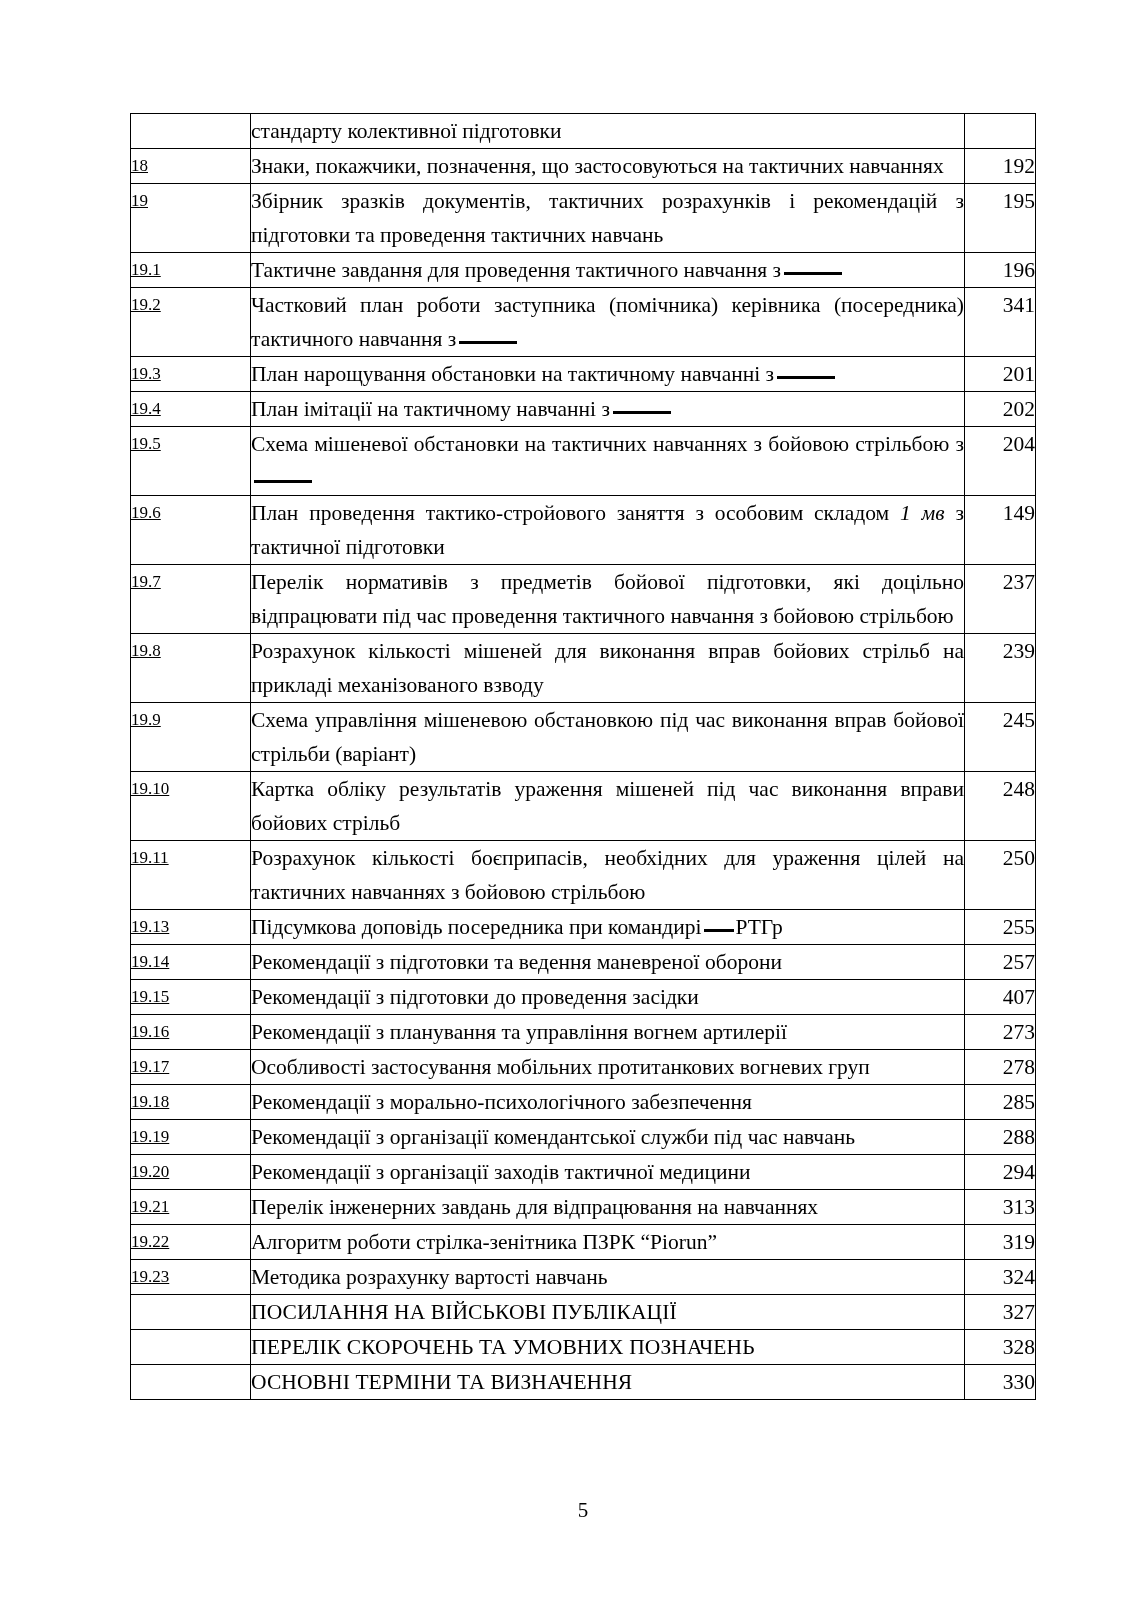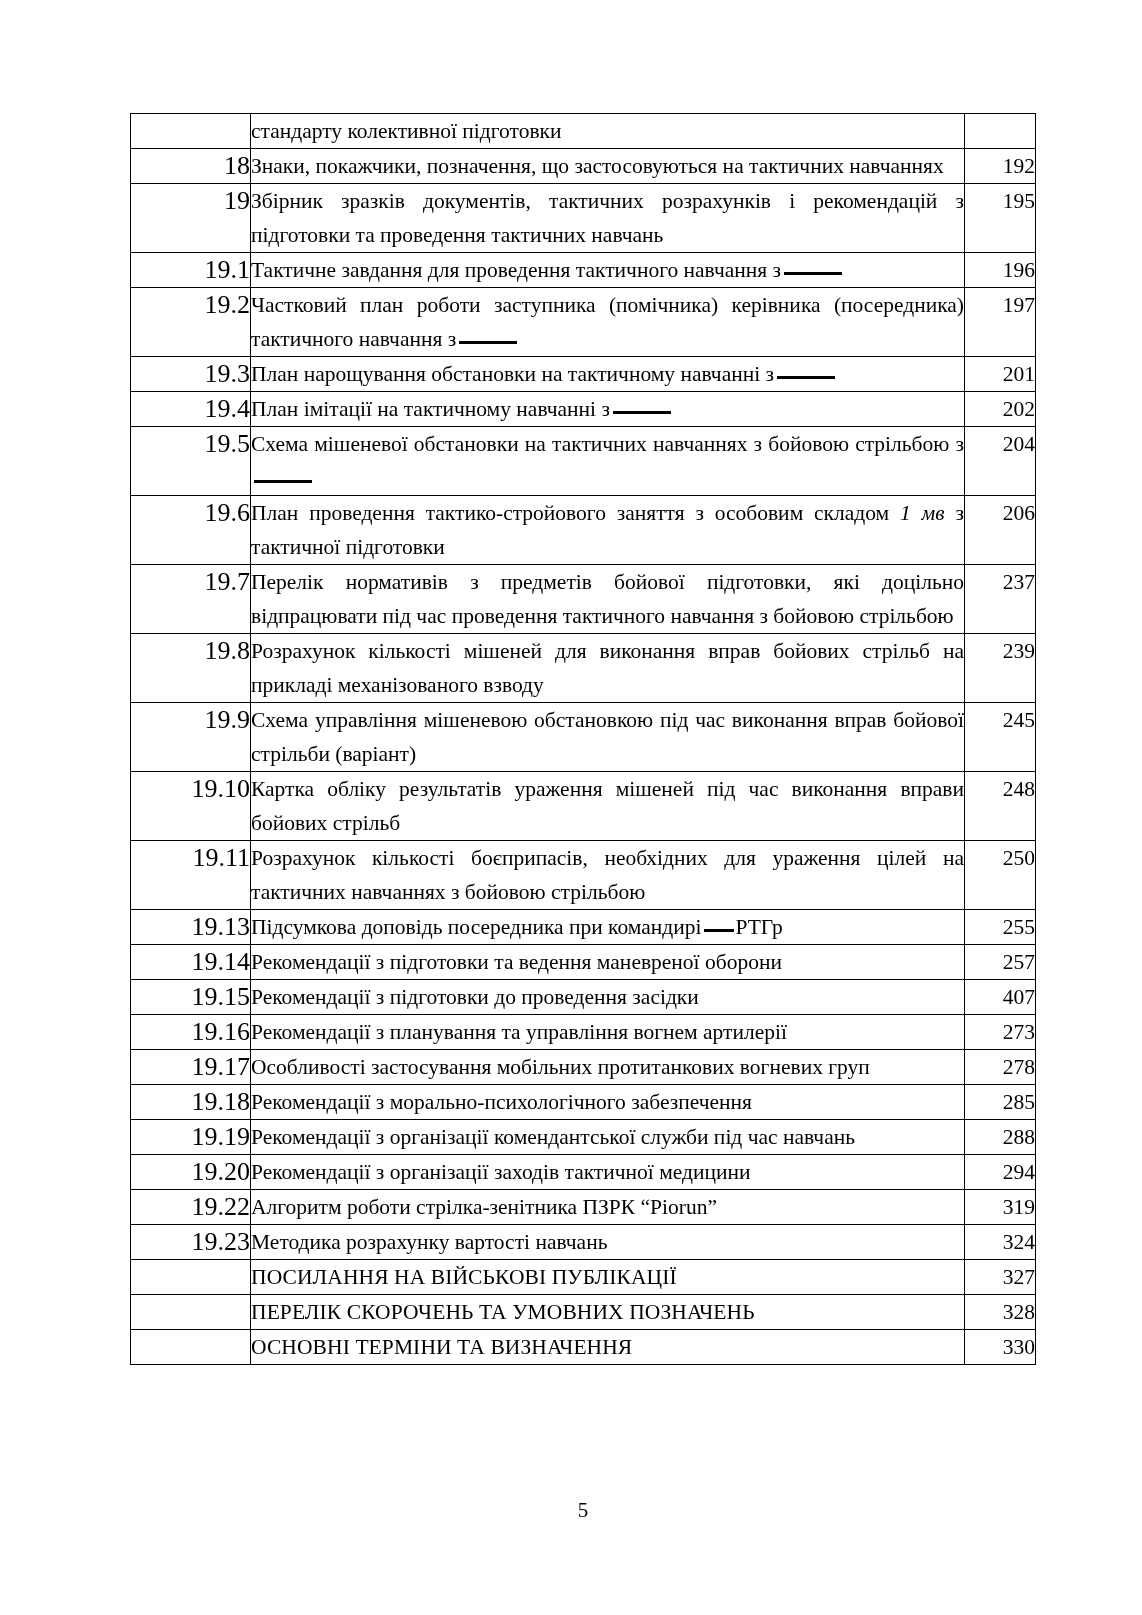--- a/index.html
+++ b/index.html
@@ -33,24 +33,25 @@
   .toc-table td {
     border: 1.6px solid #000000;
     padding: 0;
     vertical-align: top;
   }
   col.c-num  { width: 120px; }
   col.c-name { width: 714px; }
   col.c-page { width: 71px; }
 
   .cell-num {
-    text-align: right;
-    font-size: 26px;
+    text-align: left;
+    font-size: 17px;
     line-height: 34px;
     padding: 3px 2px 4px 2px;
+    text-decoration: underline;
   }
   .cell-page {
     text-align: right;
     font-size: 21.5px;
     line-height: 34px;
     padding: 3px 2px 4px 2px;
   }
   .cell-name {
     font-size: 21.5px;
     line-height: 34px;
@@ -124,41 +125,41 @@
           <td class="cell-page">195</td>
         </tr>
         <tr>
           <td class="cell-num">19.1</td>
           <td class="cell-name plain"><span>Тактичне завдання для проведення тактичного навчання з</span><span class="blankline"></span></td>
           <td class="cell-page">196</td>
         </tr>
         <tr>
           <td class="cell-num">19.2</td>
           <td class="cell-name just"><span>Частковий план роботи заступника (помічника) керівника (посередника) тактичного навчання з</span><span class="blankline"></span></td>
-          <td class="cell-page">197</td>
+          <td class="cell-page">341</td>
         </tr>
         <tr>
           <td class="cell-num">19.3</td>
           <td class="cell-name plain"><span>План нарощування обстановки на тактичному навчанні з</span><span class="blankline"></span></td>
           <td class="cell-page">201</td>
         </tr>
         <tr>
           <td class="cell-num">19.4</td>
           <td class="cell-name plain"><span>План імітації на тактичному навчанні з</span><span class="blankline"></span></td>
           <td class="cell-page">202</td>
         </tr>
         <tr>
           <td class="cell-num">19.5</td>
           <td class="cell-name just"><span>Схема мішеневої обстановки на тактичних навчаннях з бойовою стрільбою з</span><span class="blankline"></span></td>
           <td class="cell-page">204</td>
         </tr>
         <tr>
           <td class="cell-num">19.6</td>
           <td class="cell-name just"><span>План проведення тактико-стройового заняття з особовим складом <span class="ital">1 мв</span> з тактичної підготовки</span></td>
-          <td class="cell-page">206</td>
+          <td class="cell-page">149</td>
         </tr>
         <tr>
           <td class="cell-num">19.7</td>
           <td class="cell-name just"><span>Перелік нормативів з предметів бойової підготовки, які доцільно відпрацювати під час проведення тактичного навчання з бойовою стрільбою</span></td>
           <td class="cell-page">237</td>
         </tr>
         <tr>
           <td class="cell-num">19.8</td>
           <td class="cell-name just"><span>Розрахунок кількості мішеней для виконання вправ бойових стрільб на прикладі механізованого взводу</span></td>
           <td class="cell-page">239</td>
@@ -212,20 +213,25 @@
           <td class="cell-num">19.19</td>
           <td class="cell-name just"><span>Рекомендації з організації комендантської служби під час навчань</span></td>
           <td class="cell-page">288</td>
         </tr>
         <tr>
           <td class="cell-num">19.20</td>
           <td class="cell-name plain"><span>Рекомендації з організації заходів тактичної медицини</span></td>
           <td class="cell-page">294</td>
         </tr>
         <tr>
+          <td class="cell-num">19.21</td>
+          <td class="cell-name plain"><span>Перелік інженерних завдань для відпрацювання на навчаннях</span></td>
+          <td class="cell-page">313</td>
+        </tr>
+        <tr>
           <td class="cell-num">19.22</td>
           <td class="cell-name plain"><span>Алгоритм роботи стрілка-зенітника ПЗРК “Piorun”</span></td>
           <td class="cell-page">319</td>
         </tr>
         <tr>
           <td class="cell-num">19.23</td>
           <td class="cell-name plain"><span>Методика розрахунку вартості навчань</span></td>
           <td class="cell-page">324</td>
         </tr>
         <tr>

